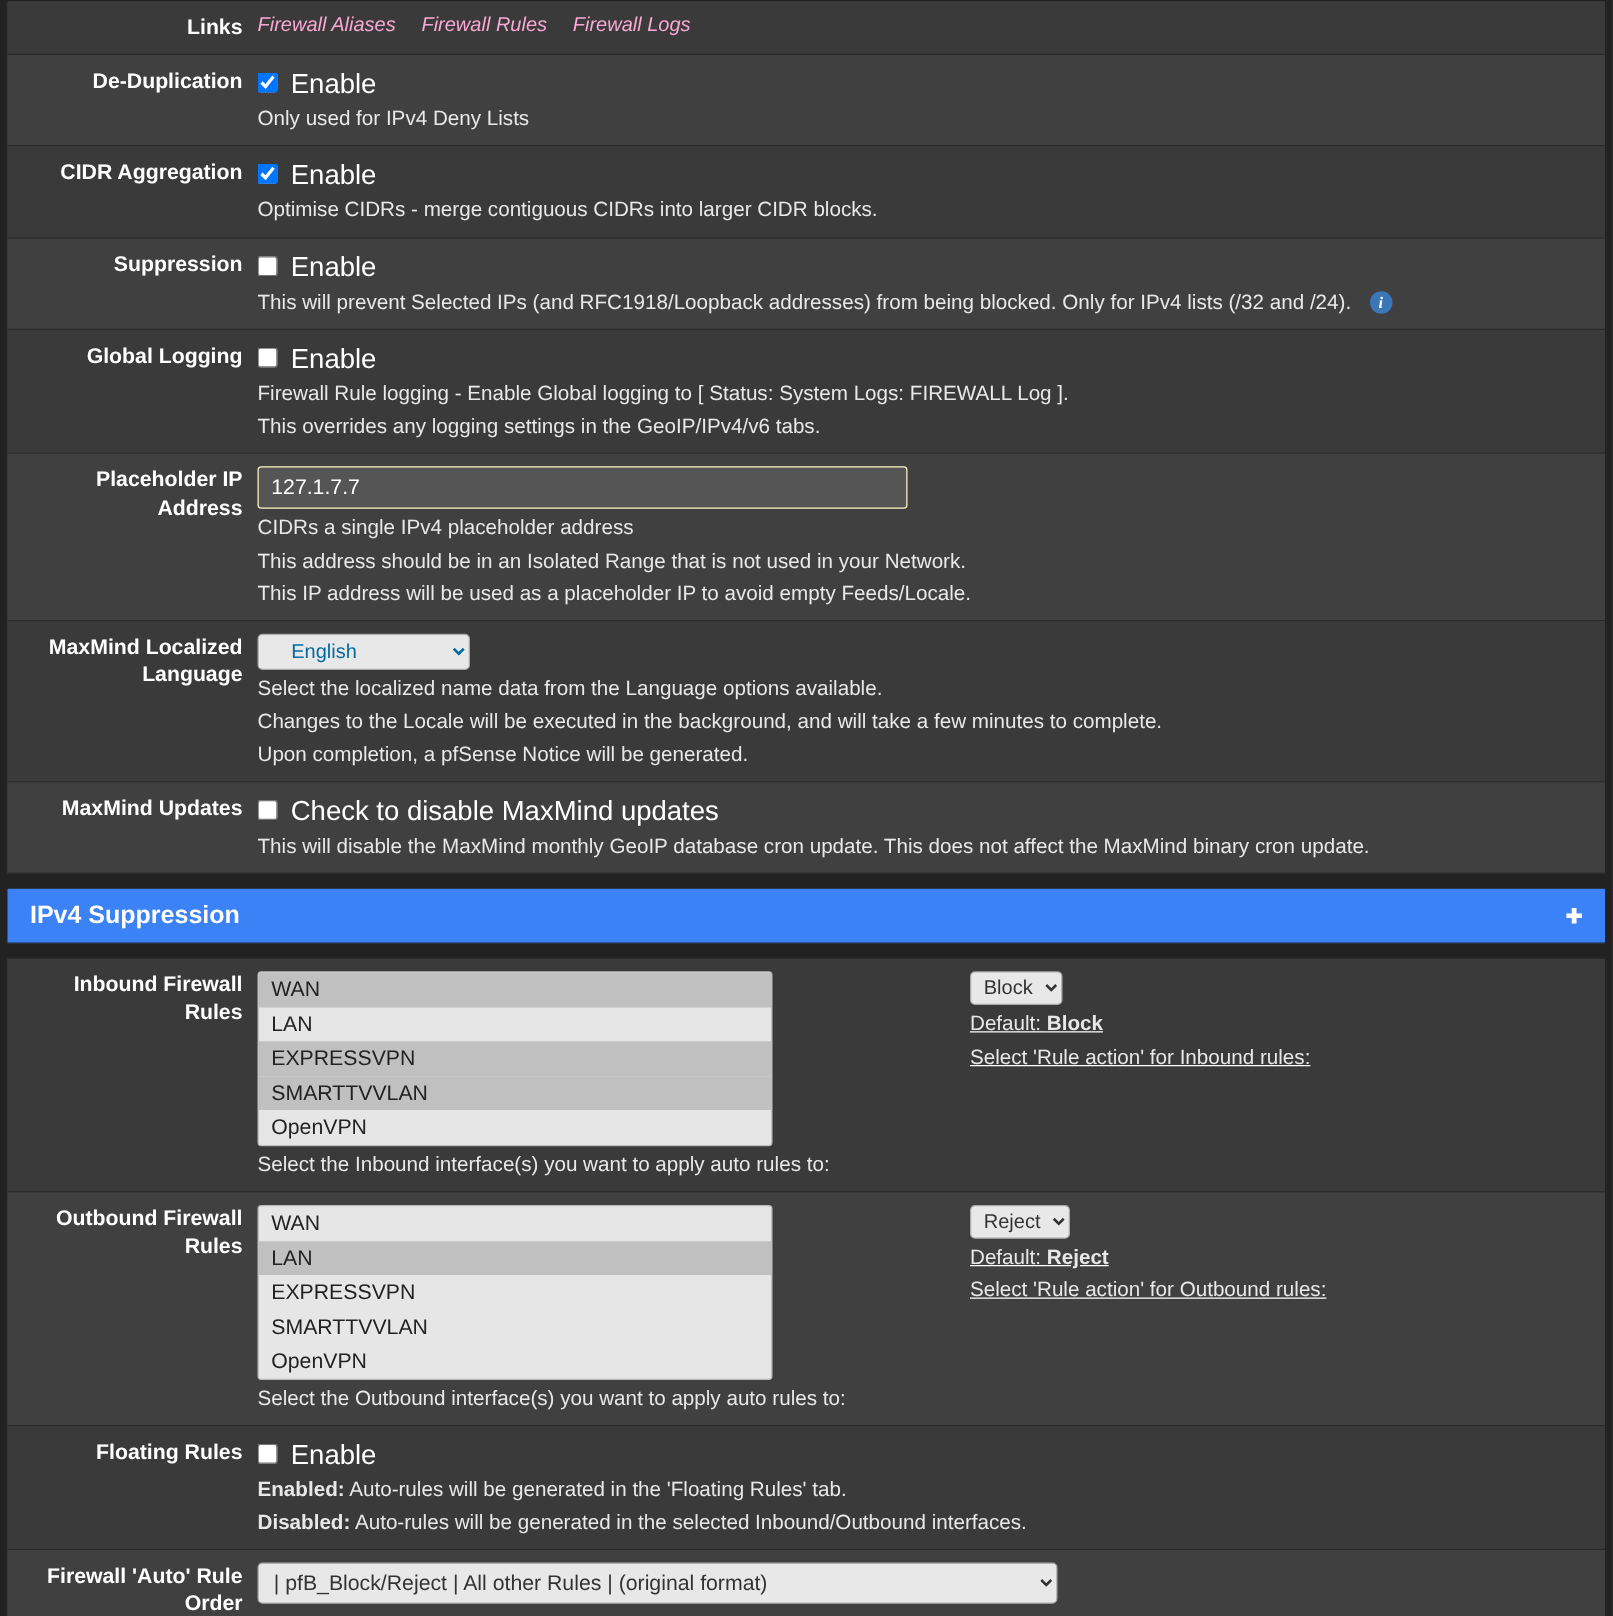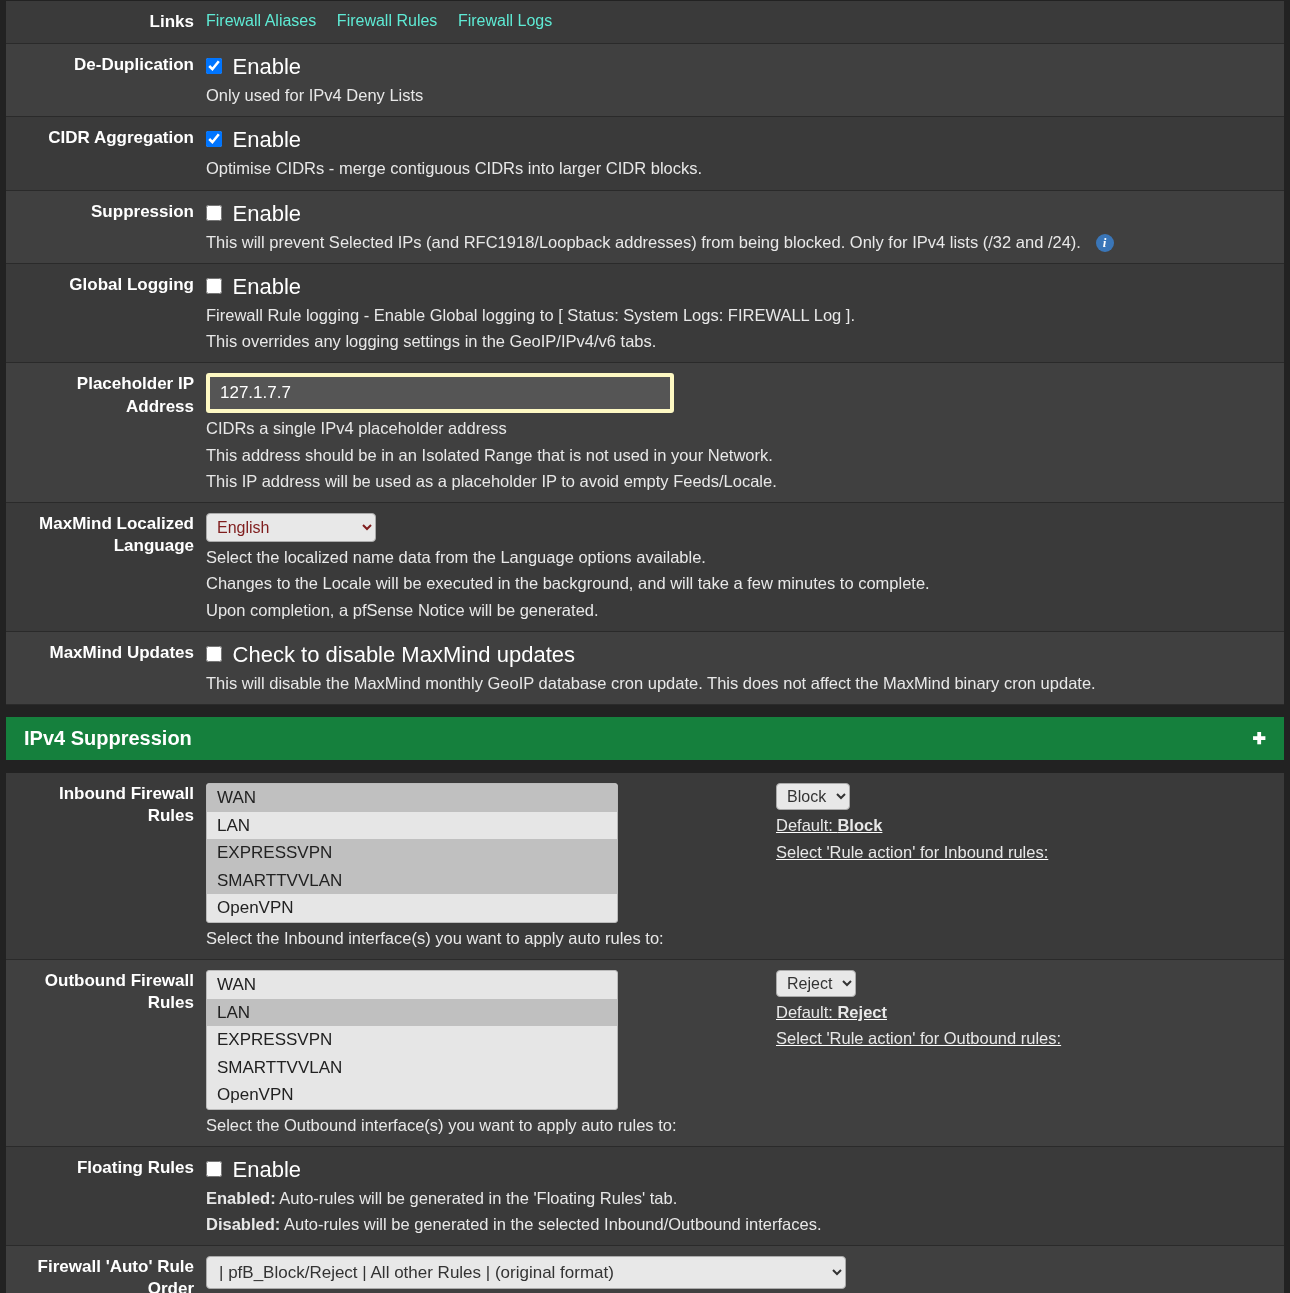--- a/index.html
+++ b/index.html
@@ -9,21 +9,21 @@
     font-family: -apple-system, BlinkMacSystemFont, "Segoe UI", Arial, sans-serif;
     font-size: 17px;
     width: 1290px;
   }
   .panel {
     background: #3a3a3a;
     margin: 0 5px 10px 5px;
     border: 1px solid #222;
   }
   .panel-header {
-    background: #15803d;
+    background: #3b82f6;
     padding: 10px 18px;
     font-weight: bold;
     font-size: 20px;
     border-bottom: 1px solid #222;
     display: flex;
     justify-content: space-between;
     align-items: center;
   }
   .panel-header .plus {
     font-size: 16px;
@@ -60,43 +60,43 @@
   }
   .col-a { width: 540px; }
   .col-b { flex: 1; text-decoration: underline; }
   .help {
     color: #e8e8e8;
     font-size: 16.5px;
     margin-top: 4px;
     line-height: 1.35;
   }
   .help strong { font-weight: bold; }
-  a.link { color: #5eead4; text-decoration: none; font-size: 16px; margin-right: 16px; }
+  a.link { color: #f9a8d4; text-decoration: none; font-size: 16px; margin-right: 16px; font-style: italic; }
   input[type=checkbox] {
     width: 16px; height: 16px;
     vertical-align: middle;
     margin-right: 6px;
     position: relative;
     top: -1px;
   }
   .chk-label { font-size: 22px; vertical-align: middle; }
   input[type=text] {
     background: #555;
-    border: 4px solid #fef9c3;
+    border: 1px solid #fef9c3;
     color: #fff;
     padding: 6px 10px;
-    width: 468px;
+    width: 520px;
     font-size: 17px;
     border-radius: 3px;
   }
   select.small {
     background: #e8e8e8;
-    color: #7f1d1d;
+    color: #0369a1;
     border: 1px solid #aaa;
-    padding: 4px 6px;
+    padding: 4px 22px;
     font-size: 16px;
     border-radius: 4px;
     min-width: 170px;
   }
   select.action {
     background: #e8e8e8;
     color: #333;
     border: 1px solid #aaa;
     padding: 3px 6px;
     font-size: 16px;

